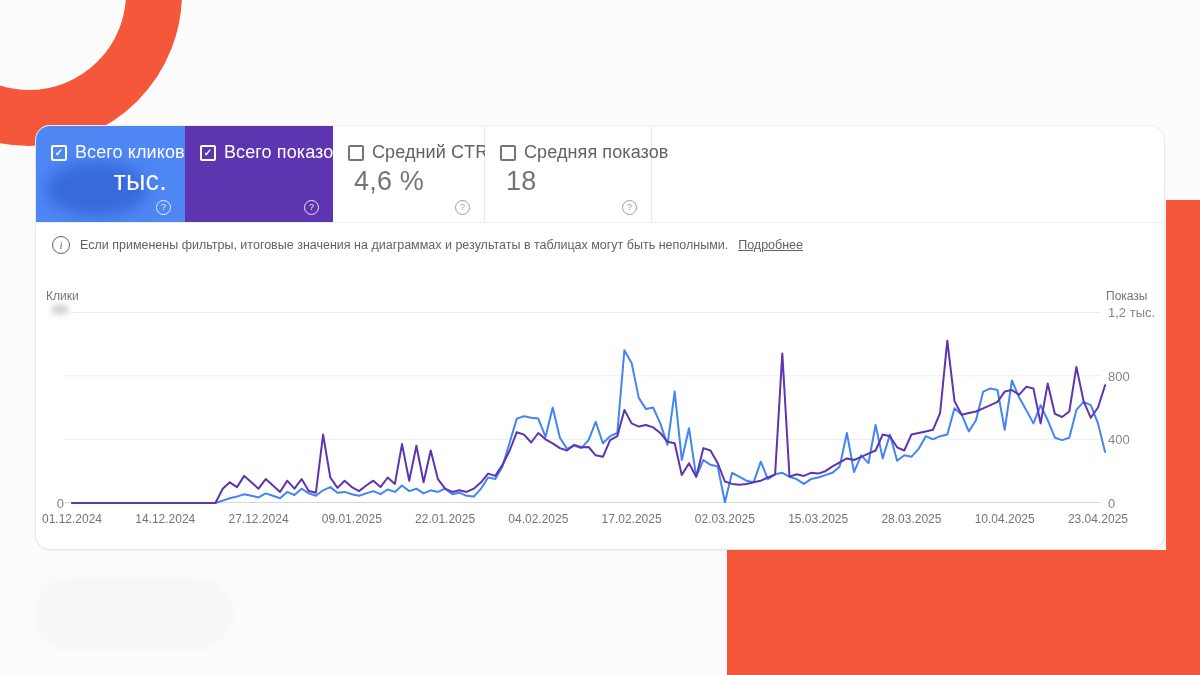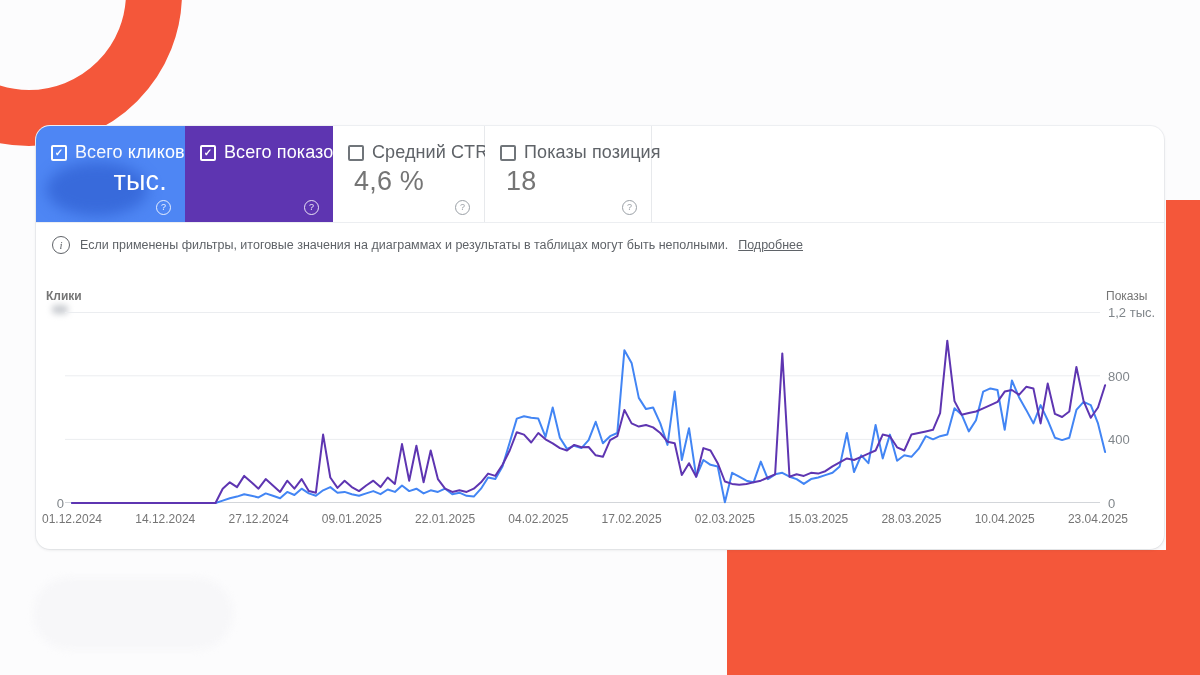--- a/index.html
+++ b/index.html
@@ -91,38 +91,38 @@
           <span class="cb cb-gray"></span>
           <span class="tile-label">Средний CTR</span>
         </div>
         <div class="tile-value val-left">4,6 %</div>
         <span class="help help-gray">?</span>
       </div>
 
       <div class="tile tile-white wide">
         <div class="tile-head">
           <span class="cb cb-gray"></span>
-          <span class="tile-label">Показы позиция</span>
+          <span class="tile-label">Средняя показов</span>
         </div>
         <div class="tile-value val-left">18</div>
         <span class="help help-gray">?</span>
       </div>
 
     </div>
 
     <div class="notice">
       <span class="info-icon">i</span>
       <span>Если применены фильтры, итоговые значения на диаграммах и результаты в таблицах могут быть неполными.</span>
       <a>Подробнее</a>
     </div>
 
   </div>
 
   
-  <span class="axis-label" style="left:46px;top:289px;font-weight:bold;">Клики</span>
+  <span class="axis-label" style="left:46px;top:289px;">Клики</span>
   <span class="axis-label" style="left:1106px;top:289px;">Показы</span>
   <span class="tick" style="left:44px;top:496px;width:20px;text-align:right;">0</span>
   <span class="tick-blur"></span>
   <span class="xlabels" id="xlabels"><span class="xtick" style="left: 72px;">01.12.2024</span><span class="xtick" style="left: 165.27px;">14.12.2024</span><span class="xtick" style="left: 258.54px;">27.12.2024</span><span class="xtick" style="left: 351.81px;">09.01.2025</span><span class="xtick" style="left: 445.08px;">22.01.2025</span><span class="xtick" style="left: 538.35px;">04.02.2025</span><span class="xtick" style="left: 631.62px;">17.02.2025</span><span class="xtick" style="left: 724.89px;">02.03.2025</span><span class="xtick" style="left: 818.16px;">15.03.2025</span><span class="xtick" style="left: 911.43px;">28.03.2025</span><span class="xtick" style="left: 1004.7px;">10.04.2025</span><span class="xtick" style="left: 1097.97px;">23.04.2025</span></span>
   <span id="rticks"><span class="tick" style="left: 1108px; top: 305px;">1,2 тыс.</span><span class="tick" style="left: 1108px; top: 368.667px;">800</span><span class="tick" style="left: 1108px; top: 432.333px; text-align: right;">400</span><span class="tick" style="left: 1108px; top: 496px;">0</span></span>
 
   <svg class="chart-svg" id="chartsvg" width="1045" height="191" viewBox="0 0 1045 191">
     <line x1="0" y1="0.5" x2="1035" y2="0.5" stroke="#ebedf0" stroke-width="1"></line>
     <line x1="0" y1="63.8" x2="1035" y2="63.8" stroke="#ebedf0" stroke-width="1"></line>
     <line x1="0" y1="127.4" x2="1035" y2="127.4" stroke="#ebedf0" stroke-width="1"></line>

